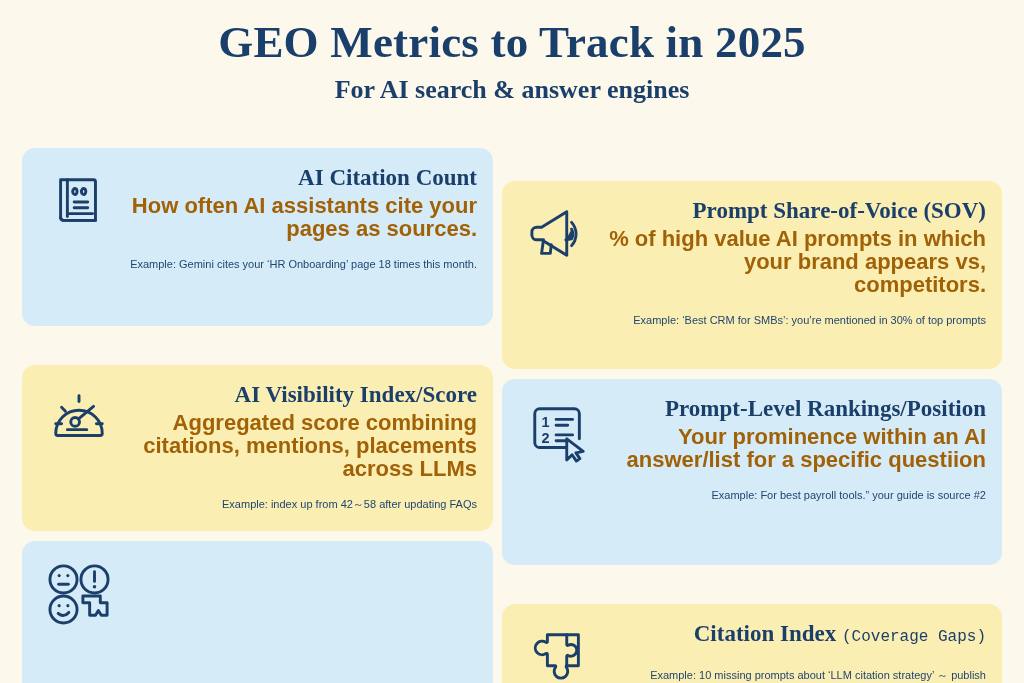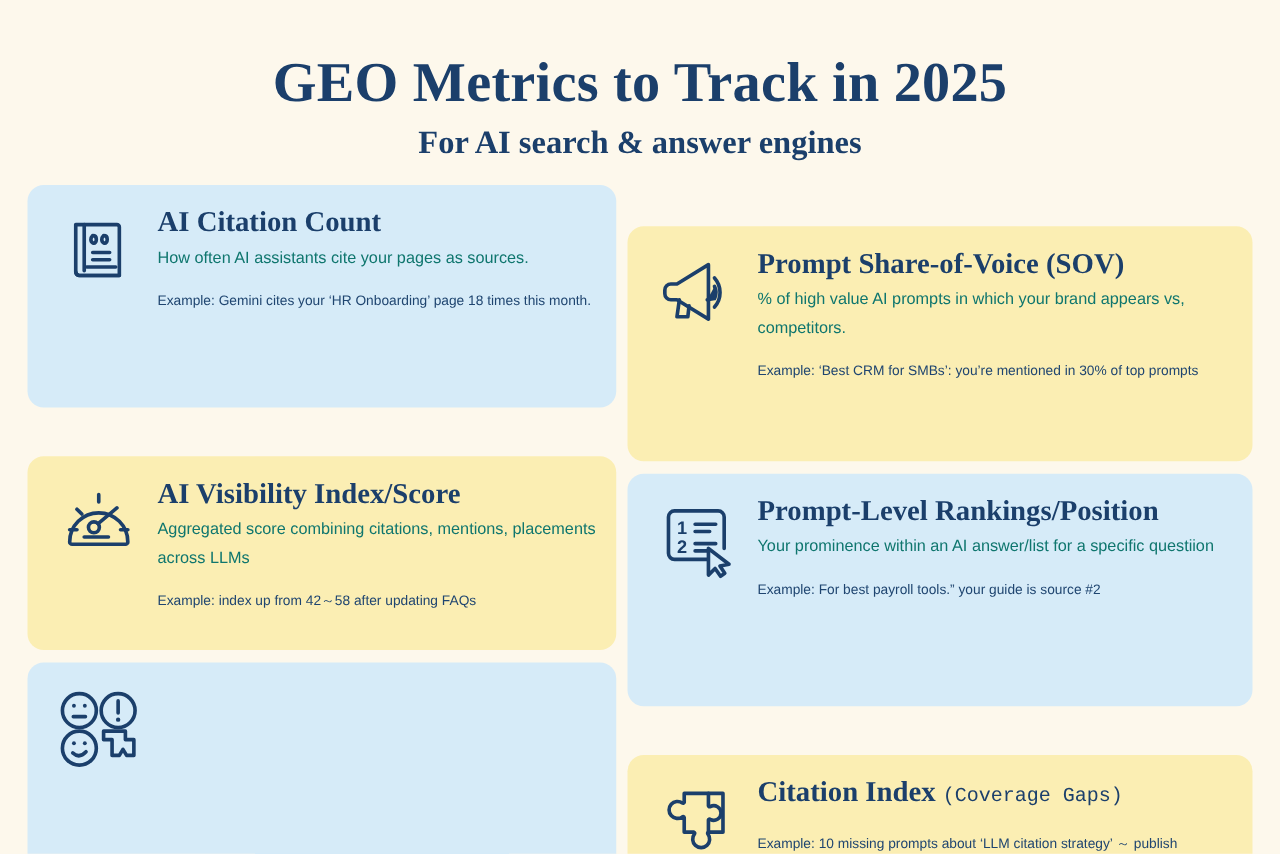--- a/index.html
+++ b/index.html
@@ -18,21 +18,21 @@
     position: relative;
     width: 1024px;
     height: 683px;
     background: #fdf8ec;
     overflow: hidden;
   }
 
   
   .header {
     text-align: center;
-    padding-top: 40px;
+    padding-top: 16px;
   }
   .title {
     font-family: "Liberation Serif", serif;
     font-weight: 700;
     font-size: 45px;
     line-height: 52px;
     color: #1b3f6b;
     letter-spacing: 0.2px;
     margin: 0;
   }
@@ -76,40 +76,42 @@
     flex: 0 0 auto;
     width: 74px;
     margin-right: 10px;
     padding-top: 6px;
     display: flex;
     justify-content: center;
   }
   .card-body {
     flex: 1 1 auto;
     min-width: 0;
+    text-align: right;
   }
   .card-title {
     font-family: "Liberation Serif", serif;
     font-weight: 700;
     font-size: 23px;
     line-height: 27px;
     color: #1b3f6b;
     margin: 0 0 3px 0;
   }
   .card-title .sub-note {
     font-family: Liberation Mono, monospace;
     font-weight: 400;
     font-size: 16px;
   }
   .card-desc {
     font-family: "Liberation Sans", sans-serif;
-    font-size: 13px;
+    font-size: 22px;
     line-height: 23px;
-    color: #0f766e;
+    color: #a16207;
     margin: 0;
+    font-weight: bold;
   }
   .card-example {
     font-family: "Liberation Sans", sans-serif;
     font-size: 11px;
     line-height: 22px;
     color: #1f4570;
     margin: 13px 0 0 0;
   }
 
   

